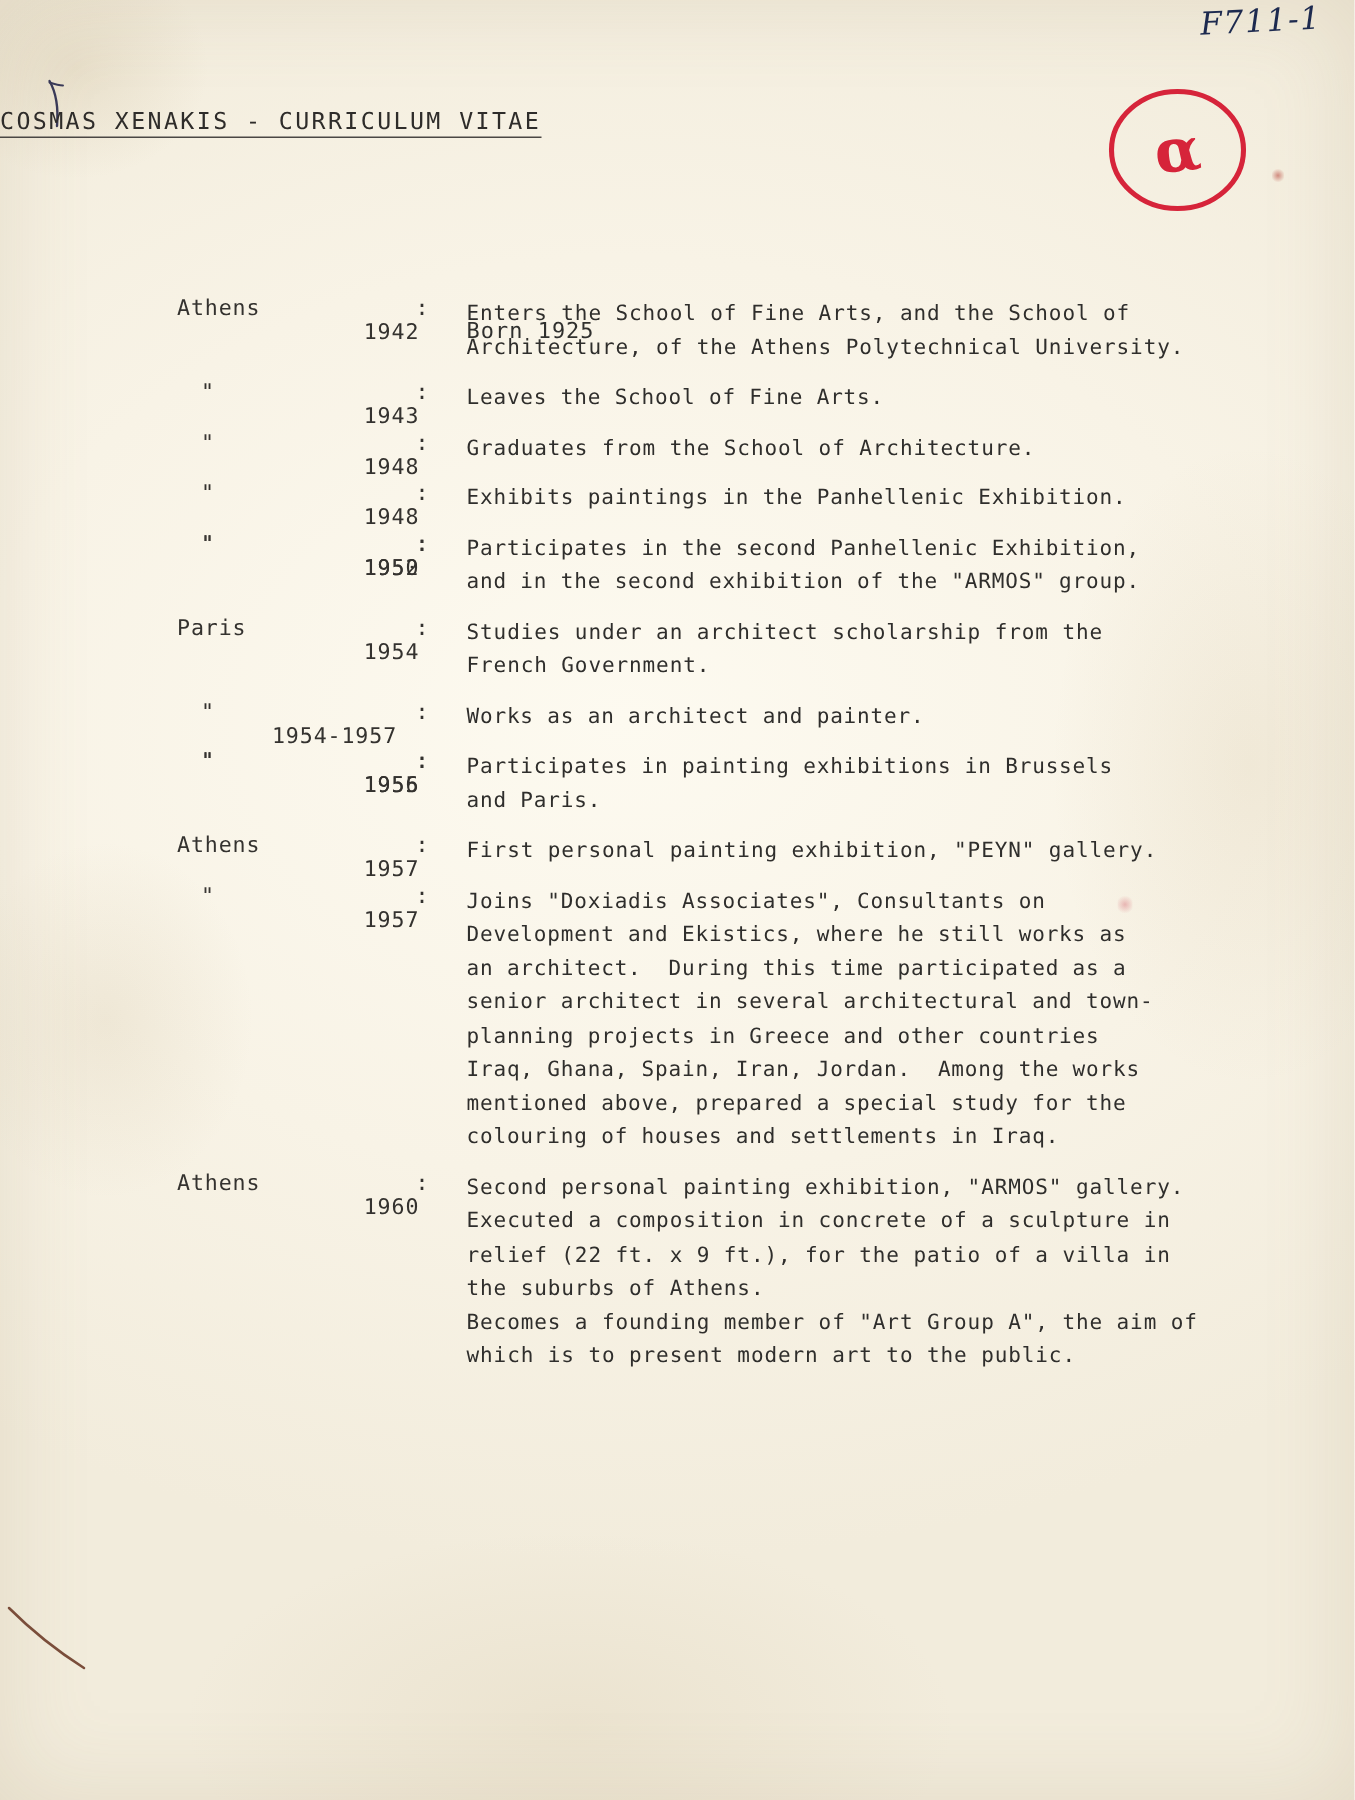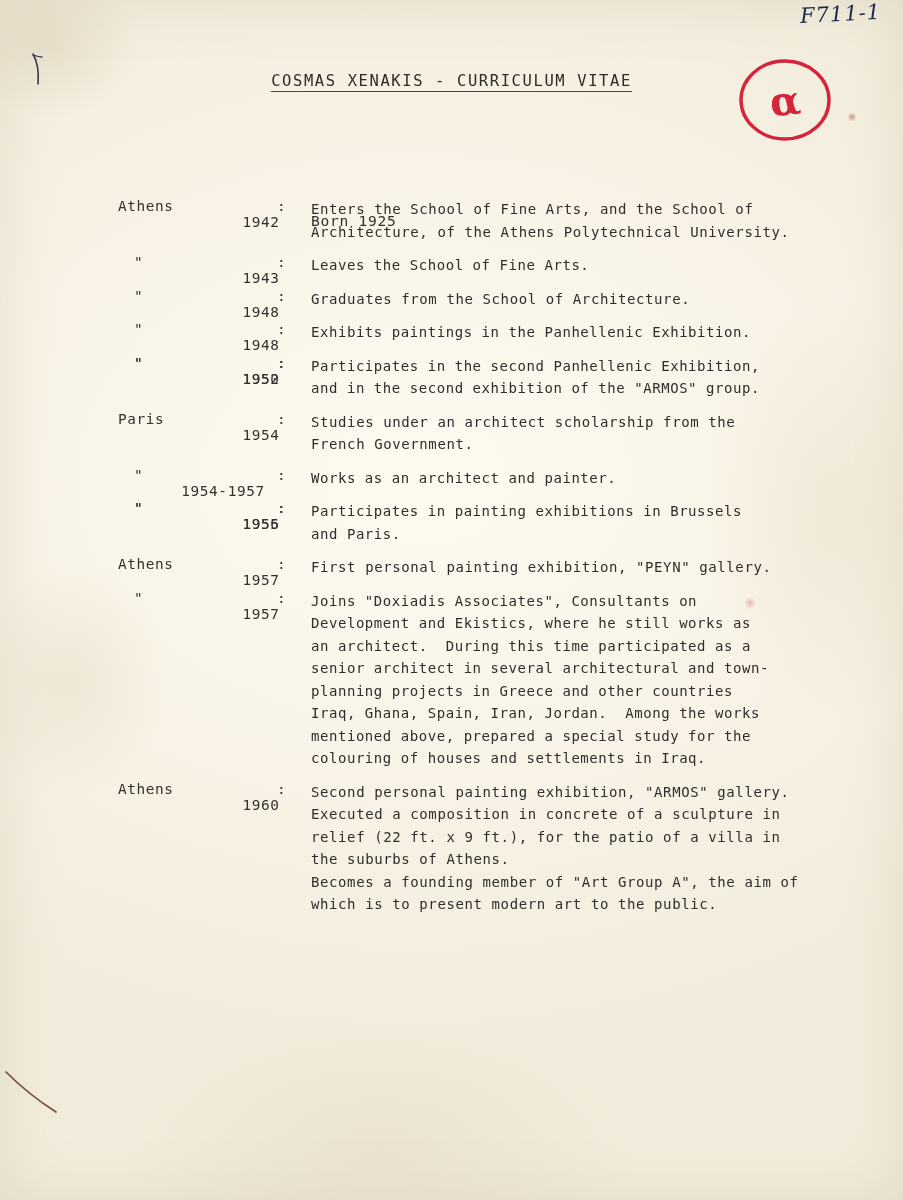--- a/index.html
+++ b/index.html
@@ -126,21 +126,21 @@
     left: 0; top: 0;
     width: 903px; height: 1200px;
     color: #2b2b2b;
   }
 
   #doc-title {
     position: absolute;
     left: 0;
     top: 72px;
     width: 903px;
-    text-align: center;
+    text-align: left;
     font-size: 15.5px;
     letter-spacing: 1.6px;
     color: #2e2c2a;
   }
   #doc-title span {
     border-bottom: 1px solid #4a4744;
     padding-bottom: 1px;
   }
 
   #born-line {

